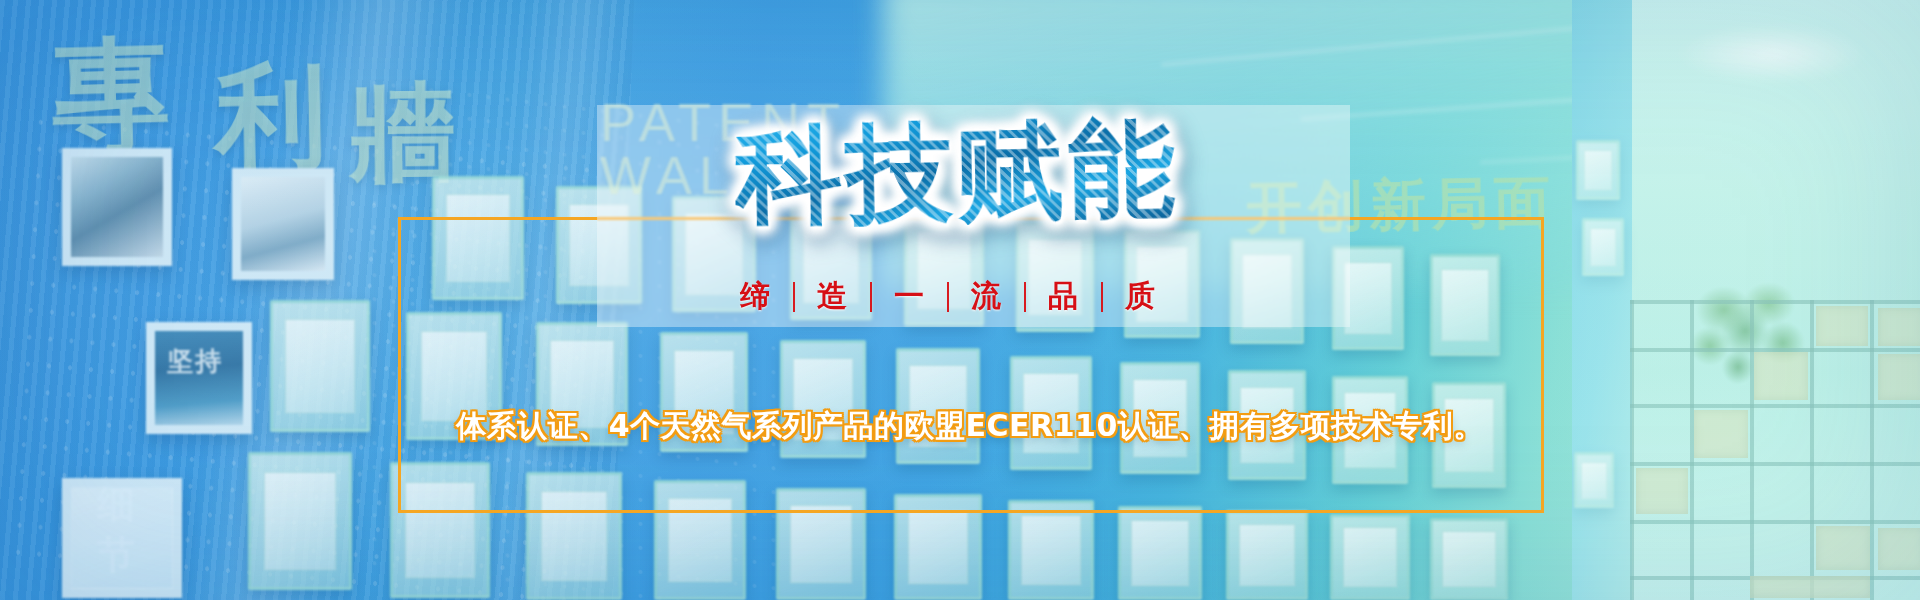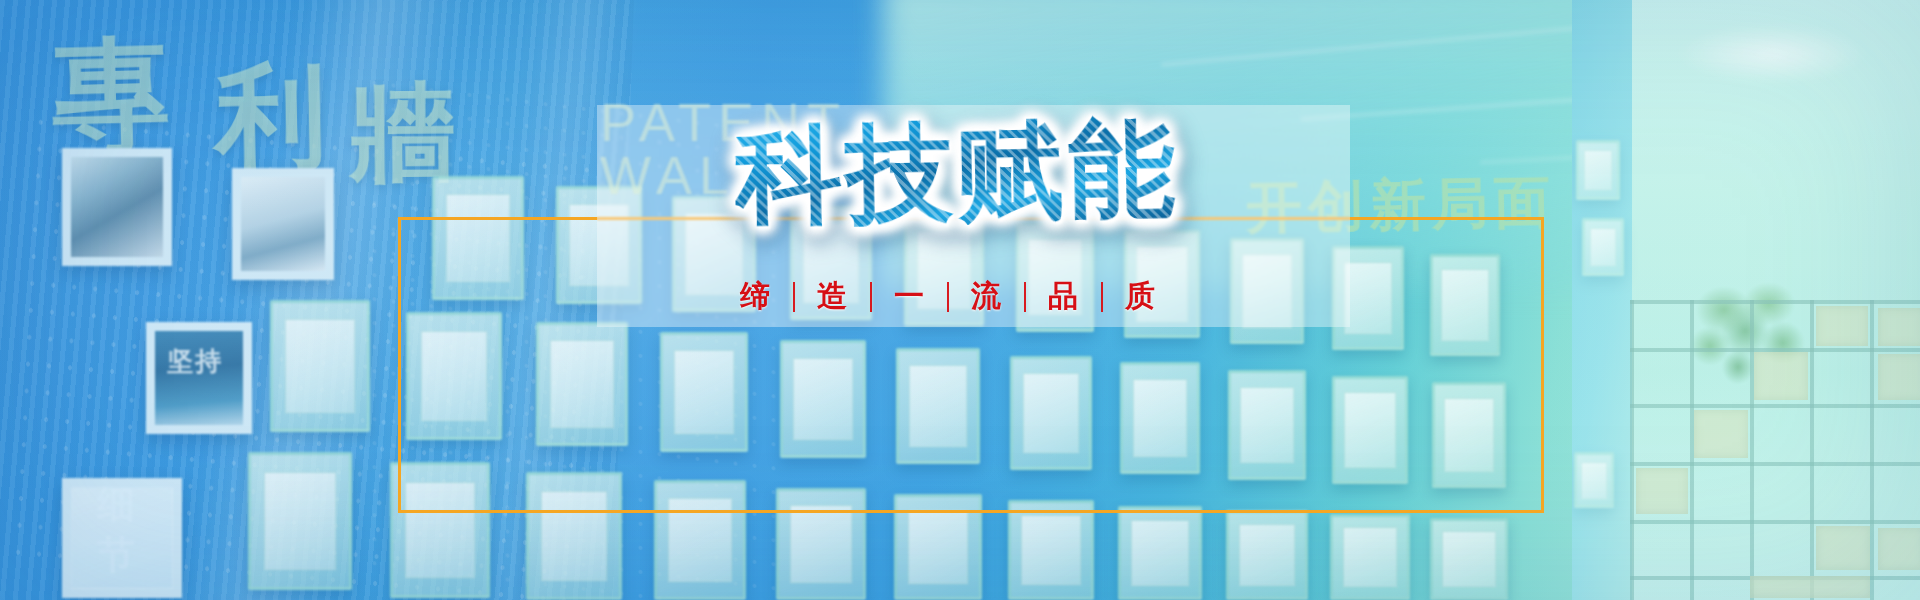--- a/index.html
+++ b/index.html
@@ -382,15 +382,16 @@
     <span class="w">一</span>
     <span class="sep"></span>
     <span class="w">流</span>
     <span class="sep"></span>
     <span class="w">品</span>
     <span class="sep"></span>
     <span class="w">质</span>
   </div>
 
   <div class="body-copy">
+    <p>体系认证、4个天然气系列产品的欧盟ECER110认证、拥有多项技术专利。</p>
   </div>
 
 </div>
 
 </body></html>

